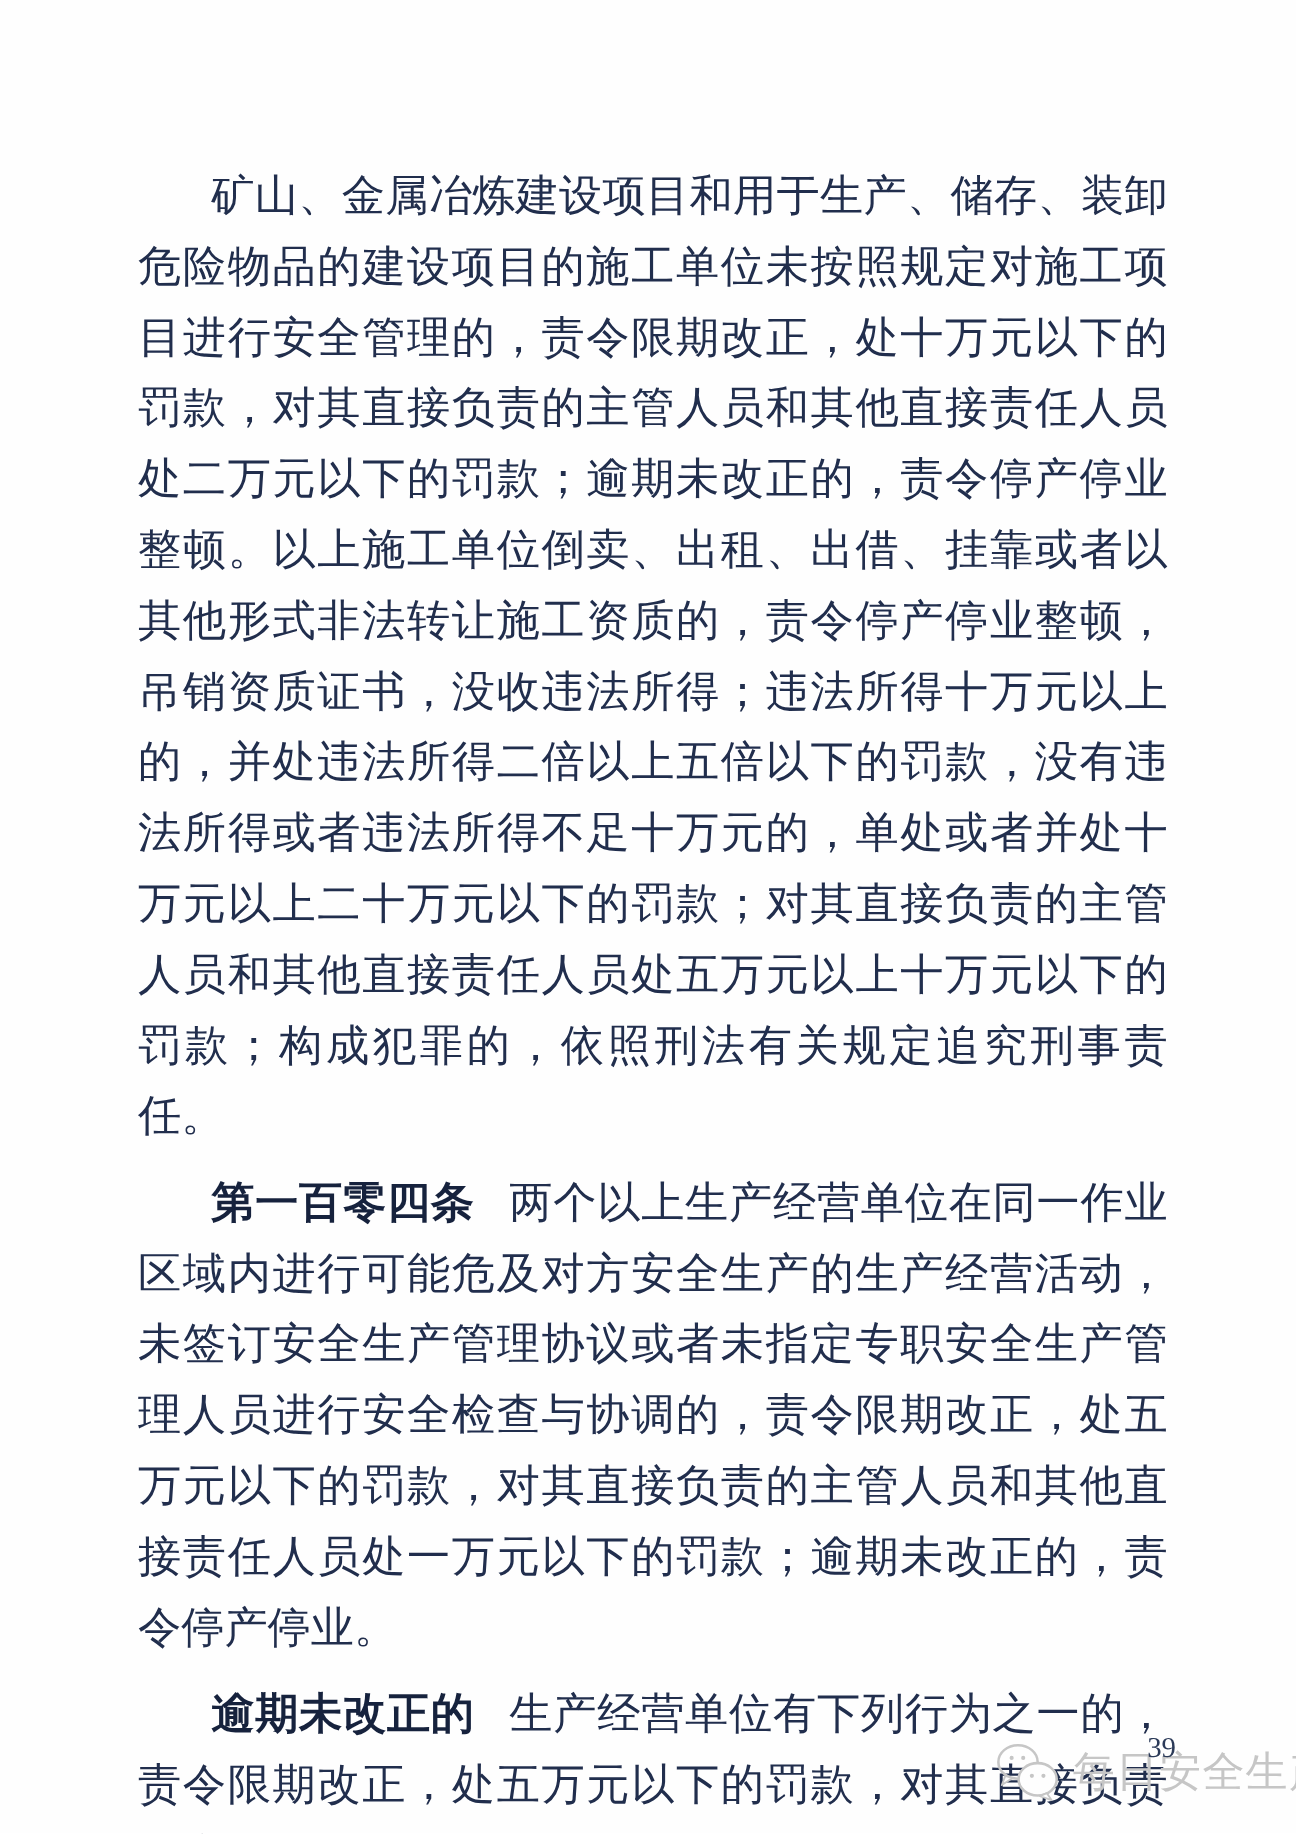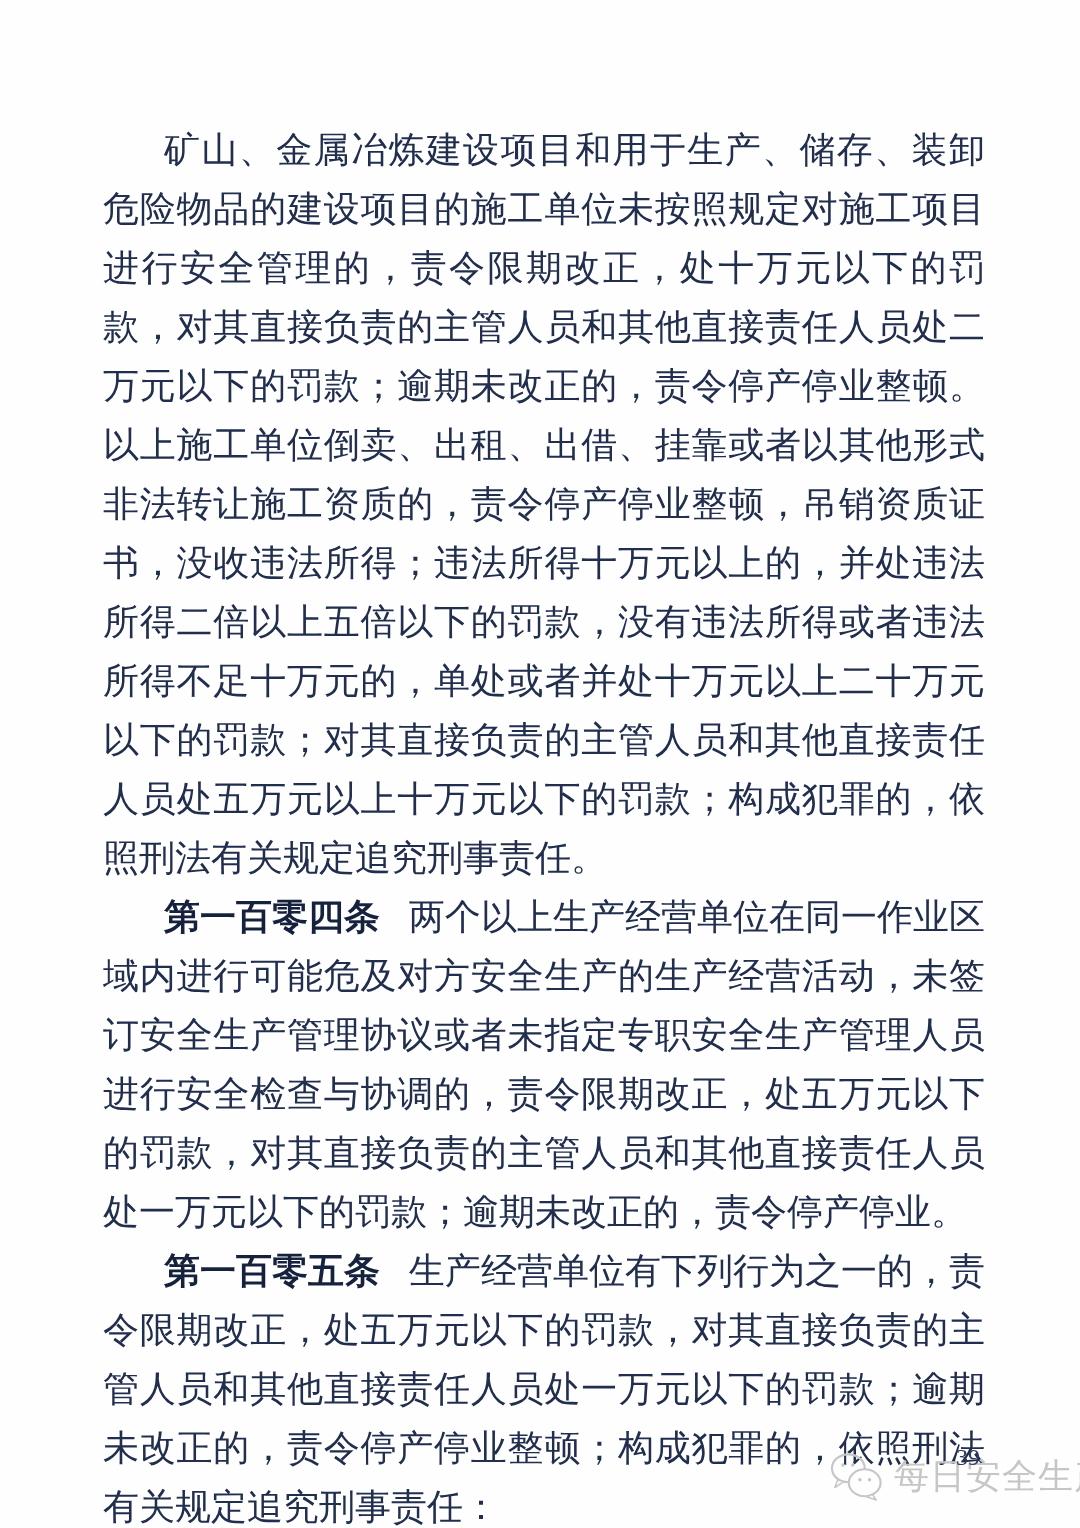--- a/index.html
+++ b/index.html
@@ -20,26 +20,26 @@
     left: 103px;
     top: 121px;
     width: 882px;
     color: #212e4d;
     font-size: 36px;
     line-height: 59px;
     text-align: justify;
     text-justify: inter-ideograph;
   }
   .para {
-    margin: 0;
+    margin: 12px;
     padding: 0;
     text-indent: 61px;
   }
   .lead {
-    font-family: Liberation Serif, serif;
+    font-family: Liberation Sans, sans-serif;
     font-weight: 700;
     color: #16223d;
   }
   .lead:not(:empty) {
     margin-right: 0.8em;
   }
   .watermark {
     position: absolute;
     left: 828px;
     top: 1450px;
@@ -82,21 +82,21 @@
 
     <p class="para">
       <span class="lead"></span><span>矿山、金属冶炼建设项目和用于生产、储存、装卸危险物品的建设项目的施工单位未按照规定对施工项目进行安全管理的，责令限期改正，处十万元以下的罚款，对其直接负责的主管人员和其他直接责任人员处二万元以下的罚款；逾期未改正的，责令停产停业整顿。以上施工单位倒卖、出租、出借、挂靠或者以其他形式非法转让施工资质的，责令停产停业整顿，吊销资质证书，没收违法所得；违法所得十万元以上的，并处违法所得二倍以上五倍以下的罚款，没有违法所得或者违法所得不足十万元的，单处或者并处十万元以上二十万元以下的罚款；对其直接负责的主管人员和其他直接责任人员处五万元以上十万元以下的罚款；构成犯罪的，依照刑法有关规定追究刑事责任。</span>
     </p>
 
     <p class="para">
       <span class="lead">第一百零四条</span><span>两个以上生产经营单位在同一作业区域内进行可能危及对方安全生产的生产经营活动，未签订安全生产管理协议或者未指定专职安全生产管理人员进行安全检查与协调的，责令限期改正，处五万元以下的罚款，对其直接负责的主管人员和其他直接责任人员处一万元以下的罚款；逾期未改正的，责令停产停业。</span>
     </p>
 
     <p class="para">
-      <span class="lead">第一百零五条</span><span>生产经营单位有下列行为之一的，责令限期改正，处五万元以下的罚款，对其直接负责的主管人员和其他直接责任人员处一万元以下的罚款；逾期未改正的，责令停产停业整顿；构成犯罪的，依照刑法有关规定追究刑事责任：</span>
+      <span class="lead">逾期未改正的</span><span>生产经营单位有下列行为之一的，责令限期改正，处五万元以下的罚款，对其直接负责的主管人员和其他直接责任人员处一万元以下的罚款；逾期未改正的，责令停产停业整顿；构成犯罪的，依照刑法有关规定追究刑事责任：</span>
     </p>
 
   </div>
 
   <div class="pagenum">39</div>
 
   <div class="watermark">
     <span class="wm-logo">
       <svg viewBox="0 0 60 54" width="58" height="52" aria-hidden="true">
         <ellipse cx="21" cy="19" rx="17" ry="14.5" fill="none" stroke="#c6c6c6" stroke-width="2.2"></ellipse>

